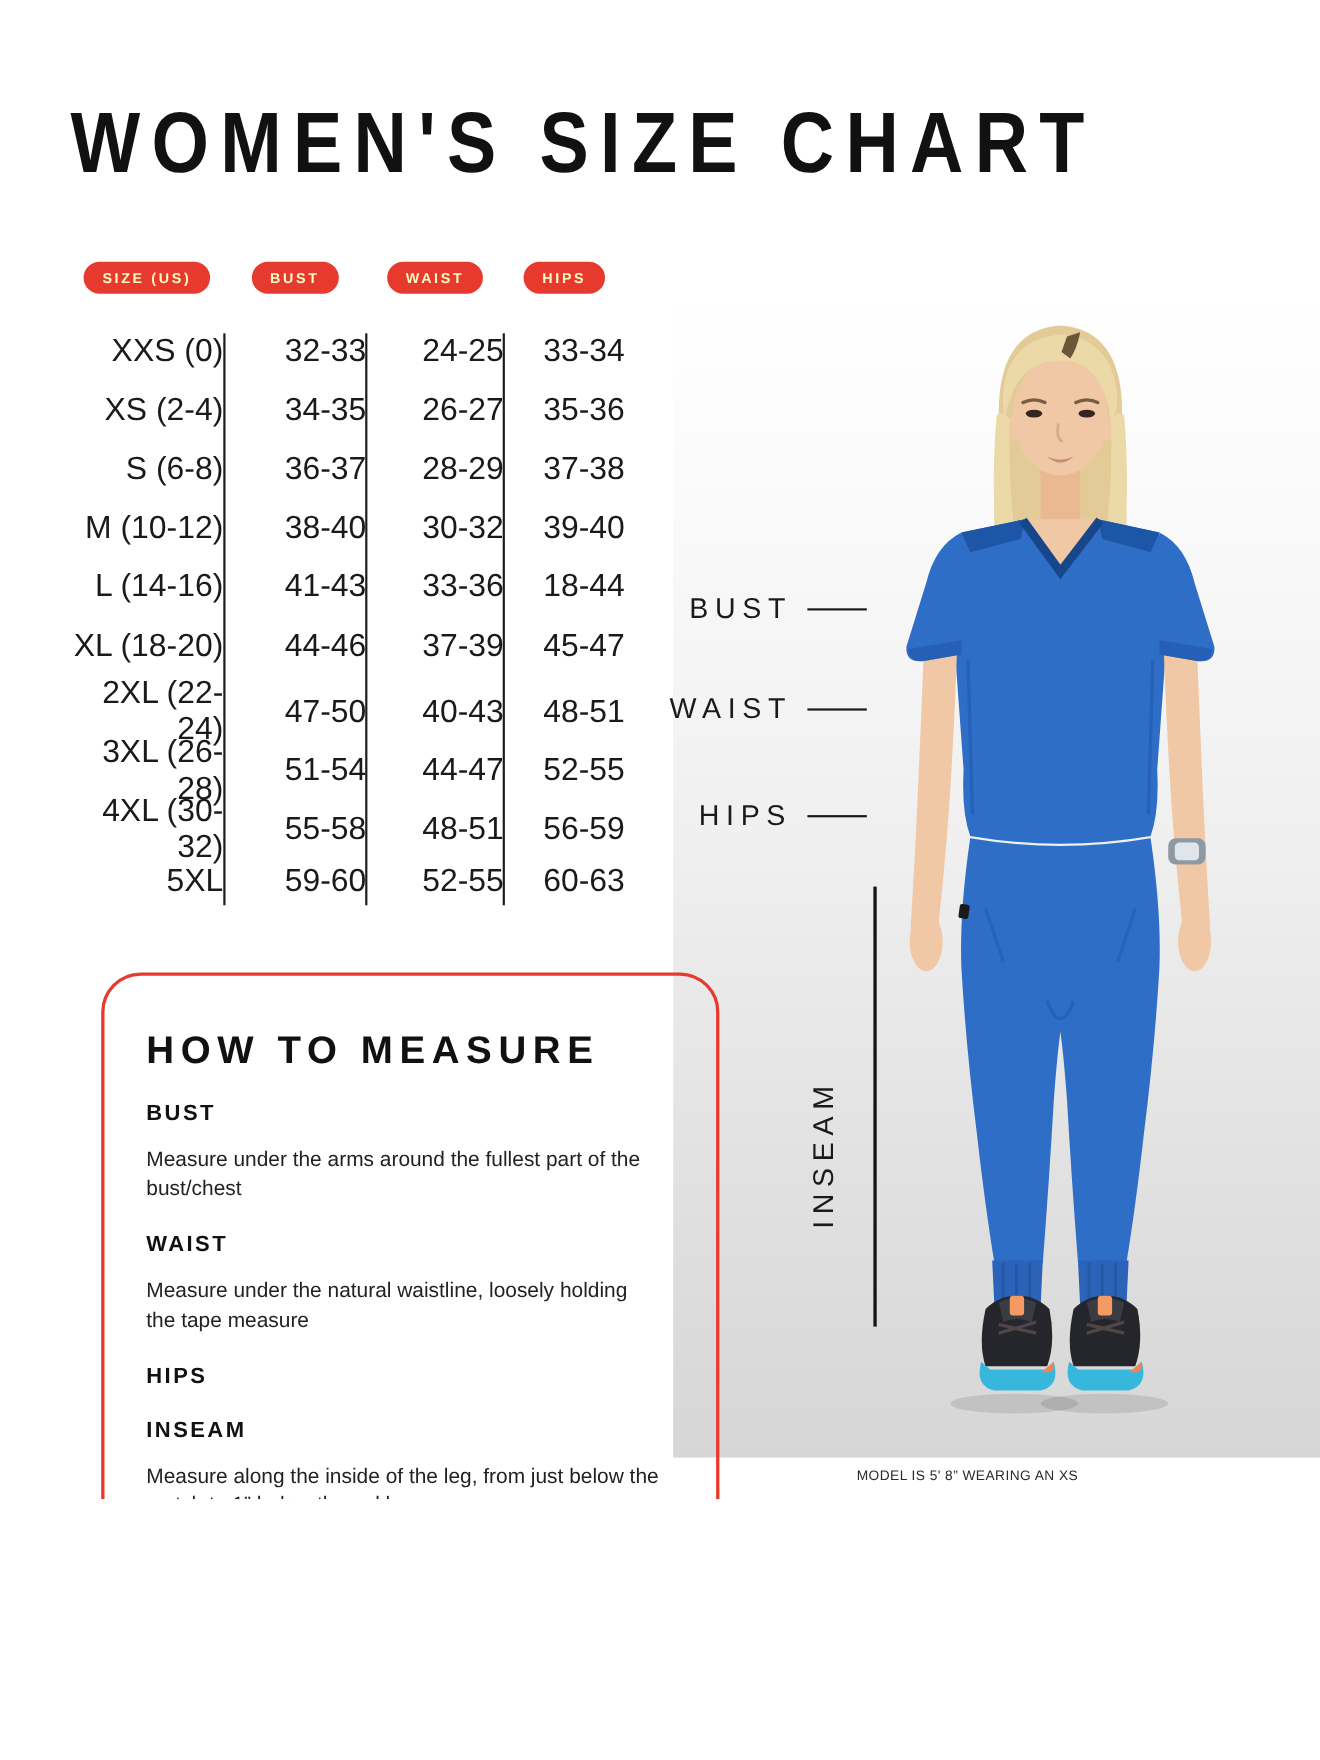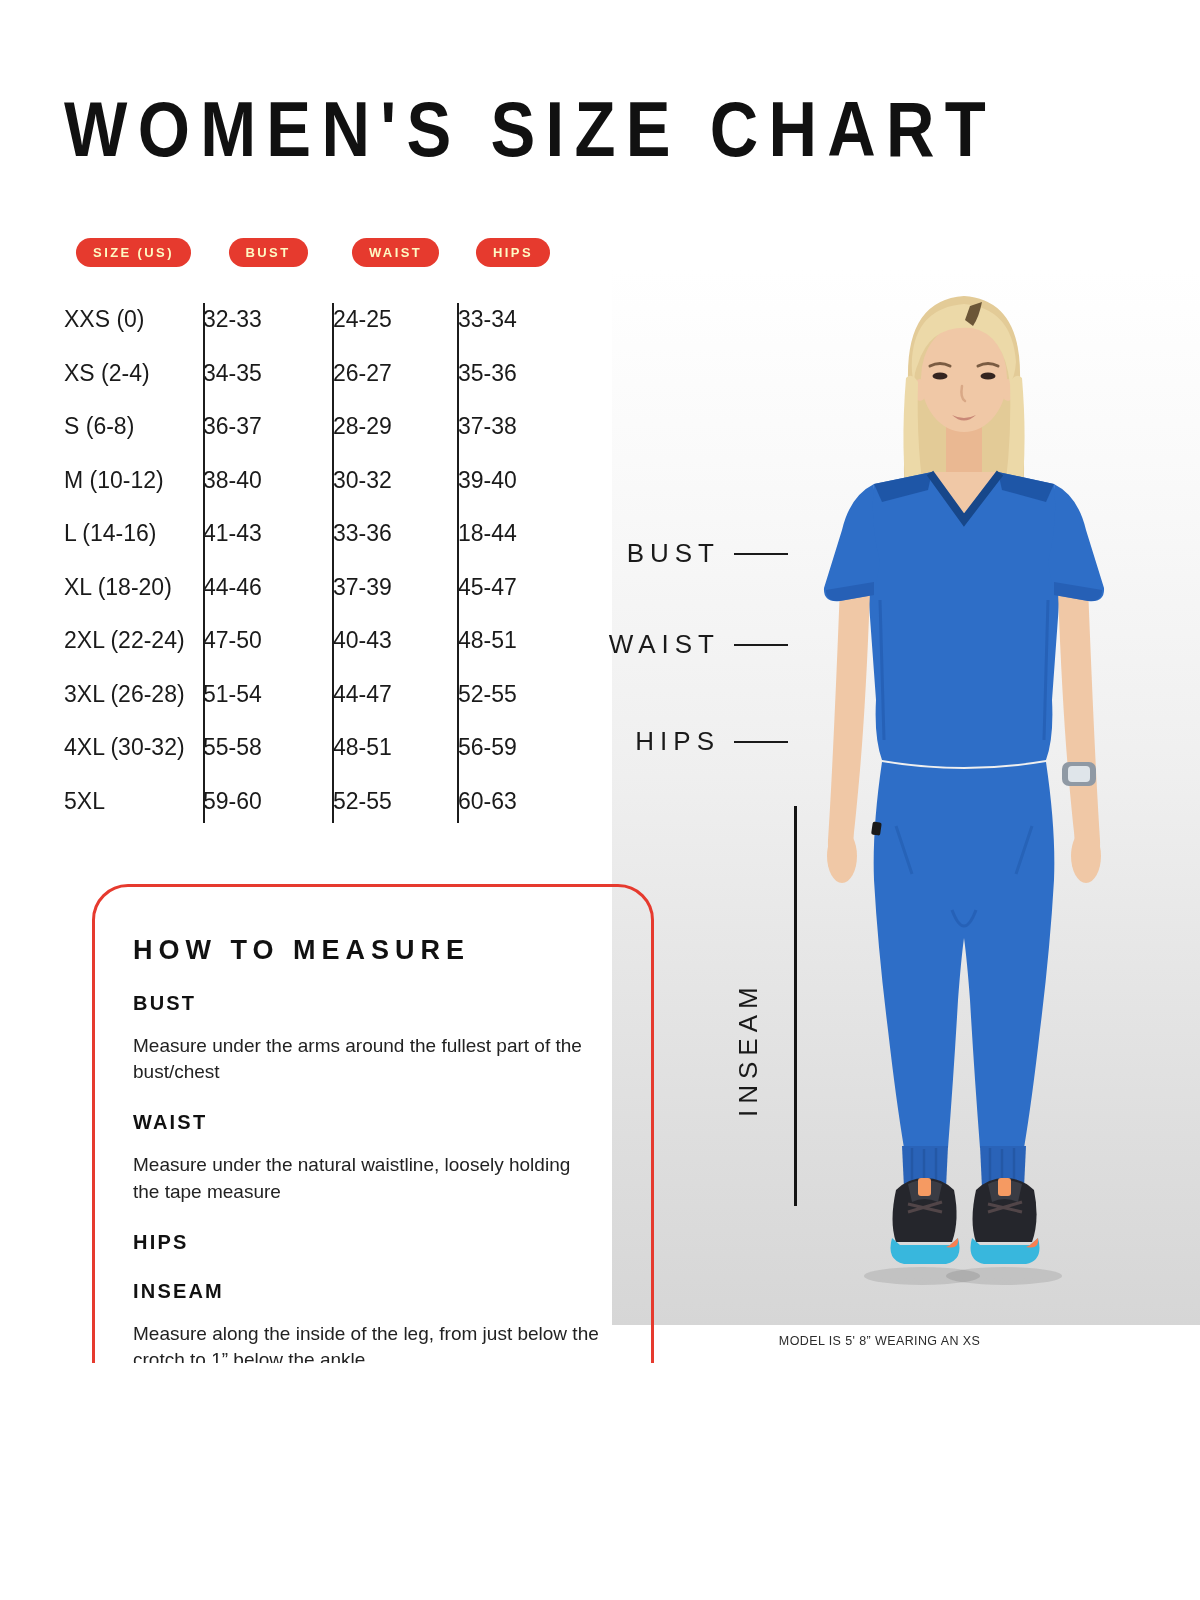--- a/index.html
+++ b/index.html
@@ -12,21 +12,21 @@
          transform:scaleX(0.86);transform-origin:left top;}
 
   
   .pill-row,.t-row{display:grid;grid-template-columns:139px 130px 125px 110px;}
   .pill-row{position:absolute;left:64px;top:238px;width:504px;}
   .pill-cell{display:flex;justify-content:center;}
   .pill{background:#E63A2E;color:#fef9c3;font-size:13px;font-weight:700;letter-spacing:2.4px;
         padding:7px 17px;border-radius:15px;white-space:nowrap;}
   .t-body{position:absolute;left:64px;top:293px;width:504px;}
   .t-row{height:53.5px;align-items:center;}
-  .t-cell{text-align:left;font-size:23px;color:#1a1a1a;}
+  .t-cell{text-align:right;font-size:29px;color:#1a1a1a;}
   .vline{position:absolute;top:303px;height:520px;width:2px;background:#1c1c1c;}
   .vline1{left:203px}.vline2{left:332px}.vline3{left:457px}
 
   
   .photo{position:absolute;left:612px;top:270px;width:588px;height:1055px;z-index:1;
          background:linear-gradient(180deg,#ffffff 0%,#fafafa 18%,#efefef 48%,#dedede 82%,#d6d6d6 100%);}
   .photo svg{position:absolute;left:0;top:0;}
 
   
   .pointer{position:absolute;left:618px;width:170px;display:flex;align-items:center;
@@ -38,21 +38,21 @@
   .inseam-label{position:absolute;left:733px;top:893px;height:224px;z-index:6;
                 writing-mode:vertical-rl;transform:rotate(180deg);
                 display:flex;align-items:center;font-size:26px;letter-spacing:6px;color:#1a1a1a;}
   .photo-caption{position:absolute;left:612px;top:1334px;width:535px;text-align:center;
                  font-size:12.5px;letter-spacing:0.4px;color:#2b2b2b;z-index:6;}
 
   
   .measure-box{position:absolute;left:92px;top:884px;width:562px;height:566px;box-sizing:border-box;
                border:3px solid #E63A2E;border-radius:36px;background:transparent;z-index:5;
                padding:48px 46px 0 38px;}
-  .measure-title{font-size:27px;font-weight:700;letter-spacing:6px;color:#111;margin:0 0 10px 0;}
+  .measure-title{font-size:35px;font-weight:700;letter-spacing:6px;color:#111;margin:0 0 10px 0;}
   .m-section{margin-top:26px;}
   .m-label{font-size:20px;font-weight:700;letter-spacing:2.2px;color:#111;}
   .m-text{font-size:19px;line-height:1.38;color:#222;margin-top:18px;max-width:468px;}
 
   
   .brand{position:absolute;left:988px;top:1438px;display:flex;align-items:flex-start;gap:9px;z-index:6;}
   .brand-text{font-size:21px;font-weight:700;letter-spacing:2.6px;color:#111;}
 </style>
 </head>
 <body>

